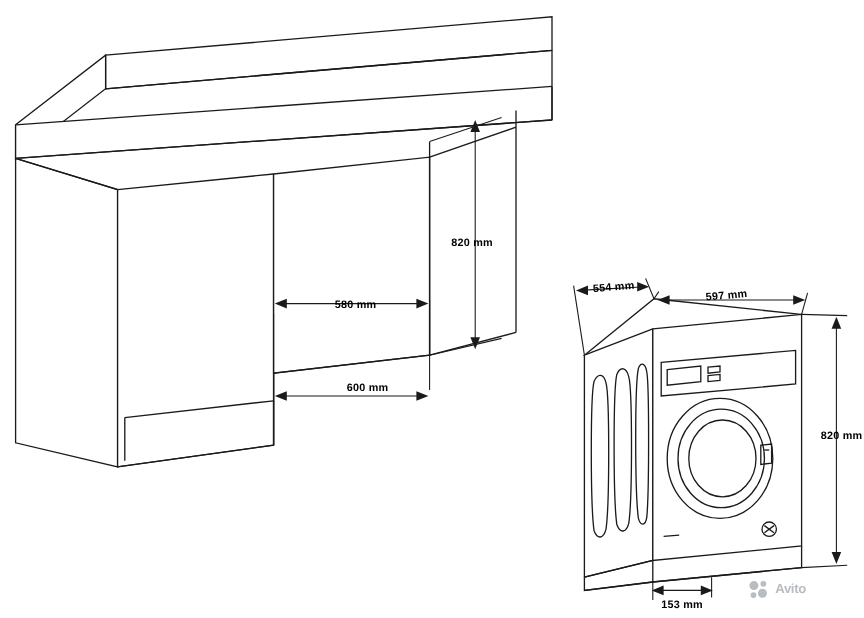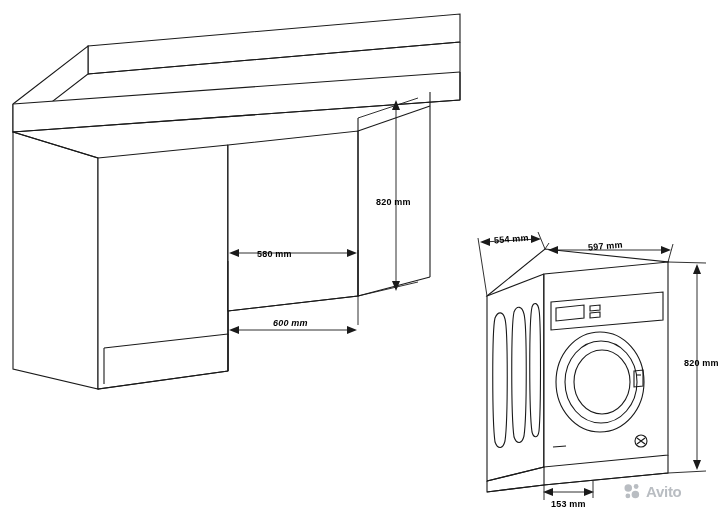--- a/index.html
+++ b/index.html
@@ -34,21 +34,21 @@
     letter-spacing: 0.2px;
   }
   .watermark {
     position: absolute;
     display: flex;
     align-items: center;
     gap: 5px;
   }
   .watermark-text {
     font-family: "Liberation Sans", sans-serif;
-    font-size: 15px;
+    font-size: 11px;
     font-weight: bold;
     color: #b9bdc2;
     letter-spacing: -0.3px;
   }
 </style>
 </head>
 <body>
 
 <div id="page">
 
@@ -183,23 +183,23 @@
         <path d="M 546 492 L 590 492"></path>
         <path d="M 553 488 L 543 492 L 553 496" fill="#1a1a1a" stroke="none"></path>
         <path d="M 584 488 L 594 492 L 584 496" fill="#1a1a1a" stroke="none"></path>
       </g>
 
     </g>
   </svg>
 
   <div class="dim-label" style="left:376px; top:197px;">820 mm</div>
 
-  <div class="dim-label" style="left:257px; top:249px;">580 mm</div>
-
-  <div class="dim-label" style="left:273px; top:318px;font-style:italic;">600 mm</div>
+  <div class="dim-label" style="left:279px; top:249px;">580 mm</div>
+
+  <div class="dim-label" style="left:289px; top:318px;">600 mm</div>
 
   <div class="dim-label" style="left:494px; top:234px; transform:rotate(-5deg);">554 mm</div>
 
   <div class="dim-label" style="left:588px; top:241px; transform:rotate(-5deg);">597 mm</div>
 
   <div class="dim-label" style="left:684px; top:358px;">820 mm</div>
 
   <div class="dim-label" style="left:551px; top:487px;margin-top:12px;">153 mm</div>
 
   <div class="watermark" style="left:623px; top:482px;">

